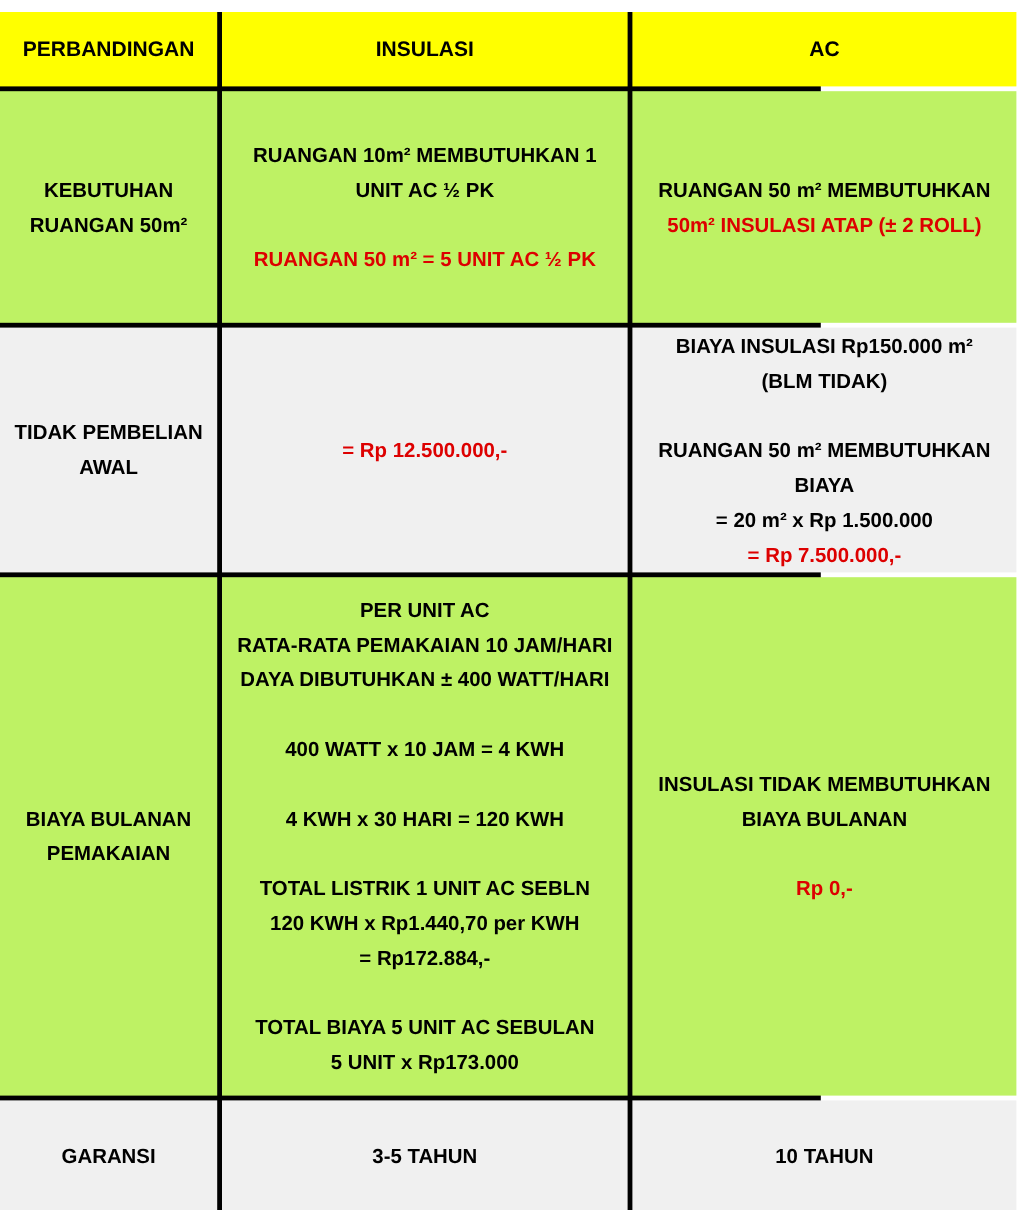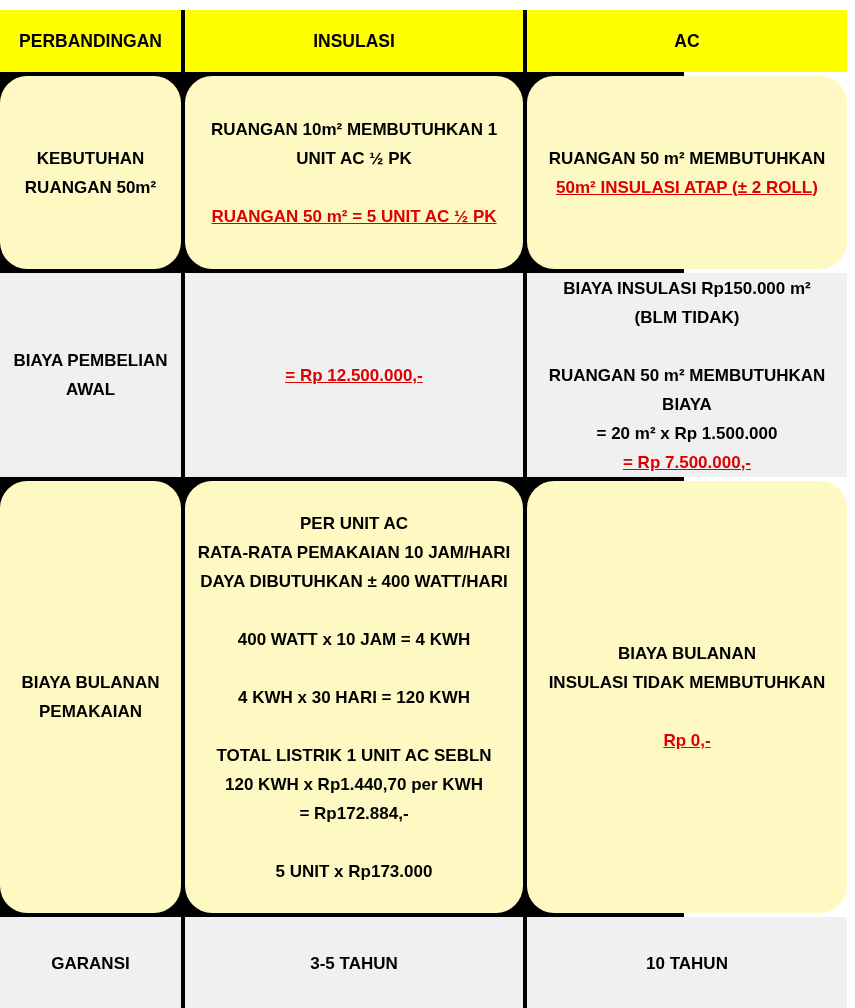--- a/index.html
+++ b/index.html
@@ -35,28 +35,28 @@
     padding:2px 6px;
     font-weight:bold;
     font-size:17px;
     color:var(--text);
     overflow:hidden;
   }
   .header-cell{
     background:var(--header-bg);
     font-size:17.5px;
   }
-  .bg-white{background:#fef9c3;border-radius:27px;}
+  .bg-white{background:#bef264;}
   .bg-gray{background:var(--row-gray);}
   .label-cell{line-height:29px;}
   .line{
     line-height:29px;
     white-space:nowrap;
   }
-  .line.red{color:var(--red);text-decoration:underline;}
+  .line.red{color:var(--red);}
 </style>
 </head>
 <body>
 
 <div class="table">
 
   <div class="cell header-cell">PERBANDINGAN</div>
   <div class="cell header-cell">INSULASI</div>
   <div class="cell header-cell">AC</div>
 
@@ -65,21 +65,21 @@
       <div class="line">RUANGAN 10m² MEMBUTUHKAN 1</div>
       <div class="line">UNIT AC ½ PK</div>
       <div class="line">&nbsp;</div>
       <div class="line red">RUANGAN 50 m² = 5 UNIT AC ½ PK</div>
     </div>
   <div class="cell bg-white">
       <div class="line">RUANGAN 50 m² MEMBUTUHKAN</div>
       <div class="line red">50m² INSULASI ATAP (± 2 ROLL)</div>
     </div>
 
-  <div class="cell bg-gray label-cell">BIAYA PEMBELIAN AWAL</div>
+  <div class="cell bg-gray label-cell">TIDAK PEMBELIAN AWAL</div>
   <div class="cell bg-gray">
       <div class="line red">= Rp 12.500.000,-</div>
     </div>
   <div class="cell bg-gray">
       <div class="line">BIAYA INSULASI Rp150.000 m²</div>
       <div class="line">(BLM TIDAK)</div>
       <div class="line">&nbsp;</div>
       <div class="line">RUANGAN 50 m² MEMBUTUHKAN</div>
       <div class="line">BIAYA</div>
       <div class="line">= 20 m² x Rp 1.500.000</div>
@@ -93,25 +93,26 @@
       <div class="line">DAYA DIBUTUHKAN ± 400 WATT/HARI</div>
       <div class="line">&nbsp;</div>
       <div class="line">400 WATT x 10 JAM = 4 KWH</div>
       <div class="line">&nbsp;</div>
       <div class="line">4 KWH x 30 HARI = 120 KWH</div>
       <div class="line">&nbsp;</div>
       <div class="line">TOTAL LISTRIK 1 UNIT AC SEBLN</div>
       <div class="line">120 KWH x Rp1.440,70 per KWH</div>
       <div class="line">= Rp172.884,-</div>
       <div class="line">&nbsp;</div>
+      <div class="line">TOTAL BIAYA 5 UNIT AC SEBULAN</div>
       <div class="line">5 UNIT x Rp173.000</div>
     </div>
   <div class="cell bg-white">
+      <div class="line">INSULASI TIDAK MEMBUTUHKAN</div>
       <div class="line">BIAYA BULANAN</div>
-      <div class="line">INSULASI TIDAK MEMBUTUHKAN</div>
       <div class="line">&nbsp;</div>
       <div class="line red">Rp 0,-</div>
     </div>
 
   <div class="cell bg-gray label-cell">GARANSI</div>
   <div class="cell bg-gray">
       <div class="line">3-5 TAHUN</div>
     </div>
   <div class="cell bg-gray">
       <div class="line">10 TAHUN</div>

